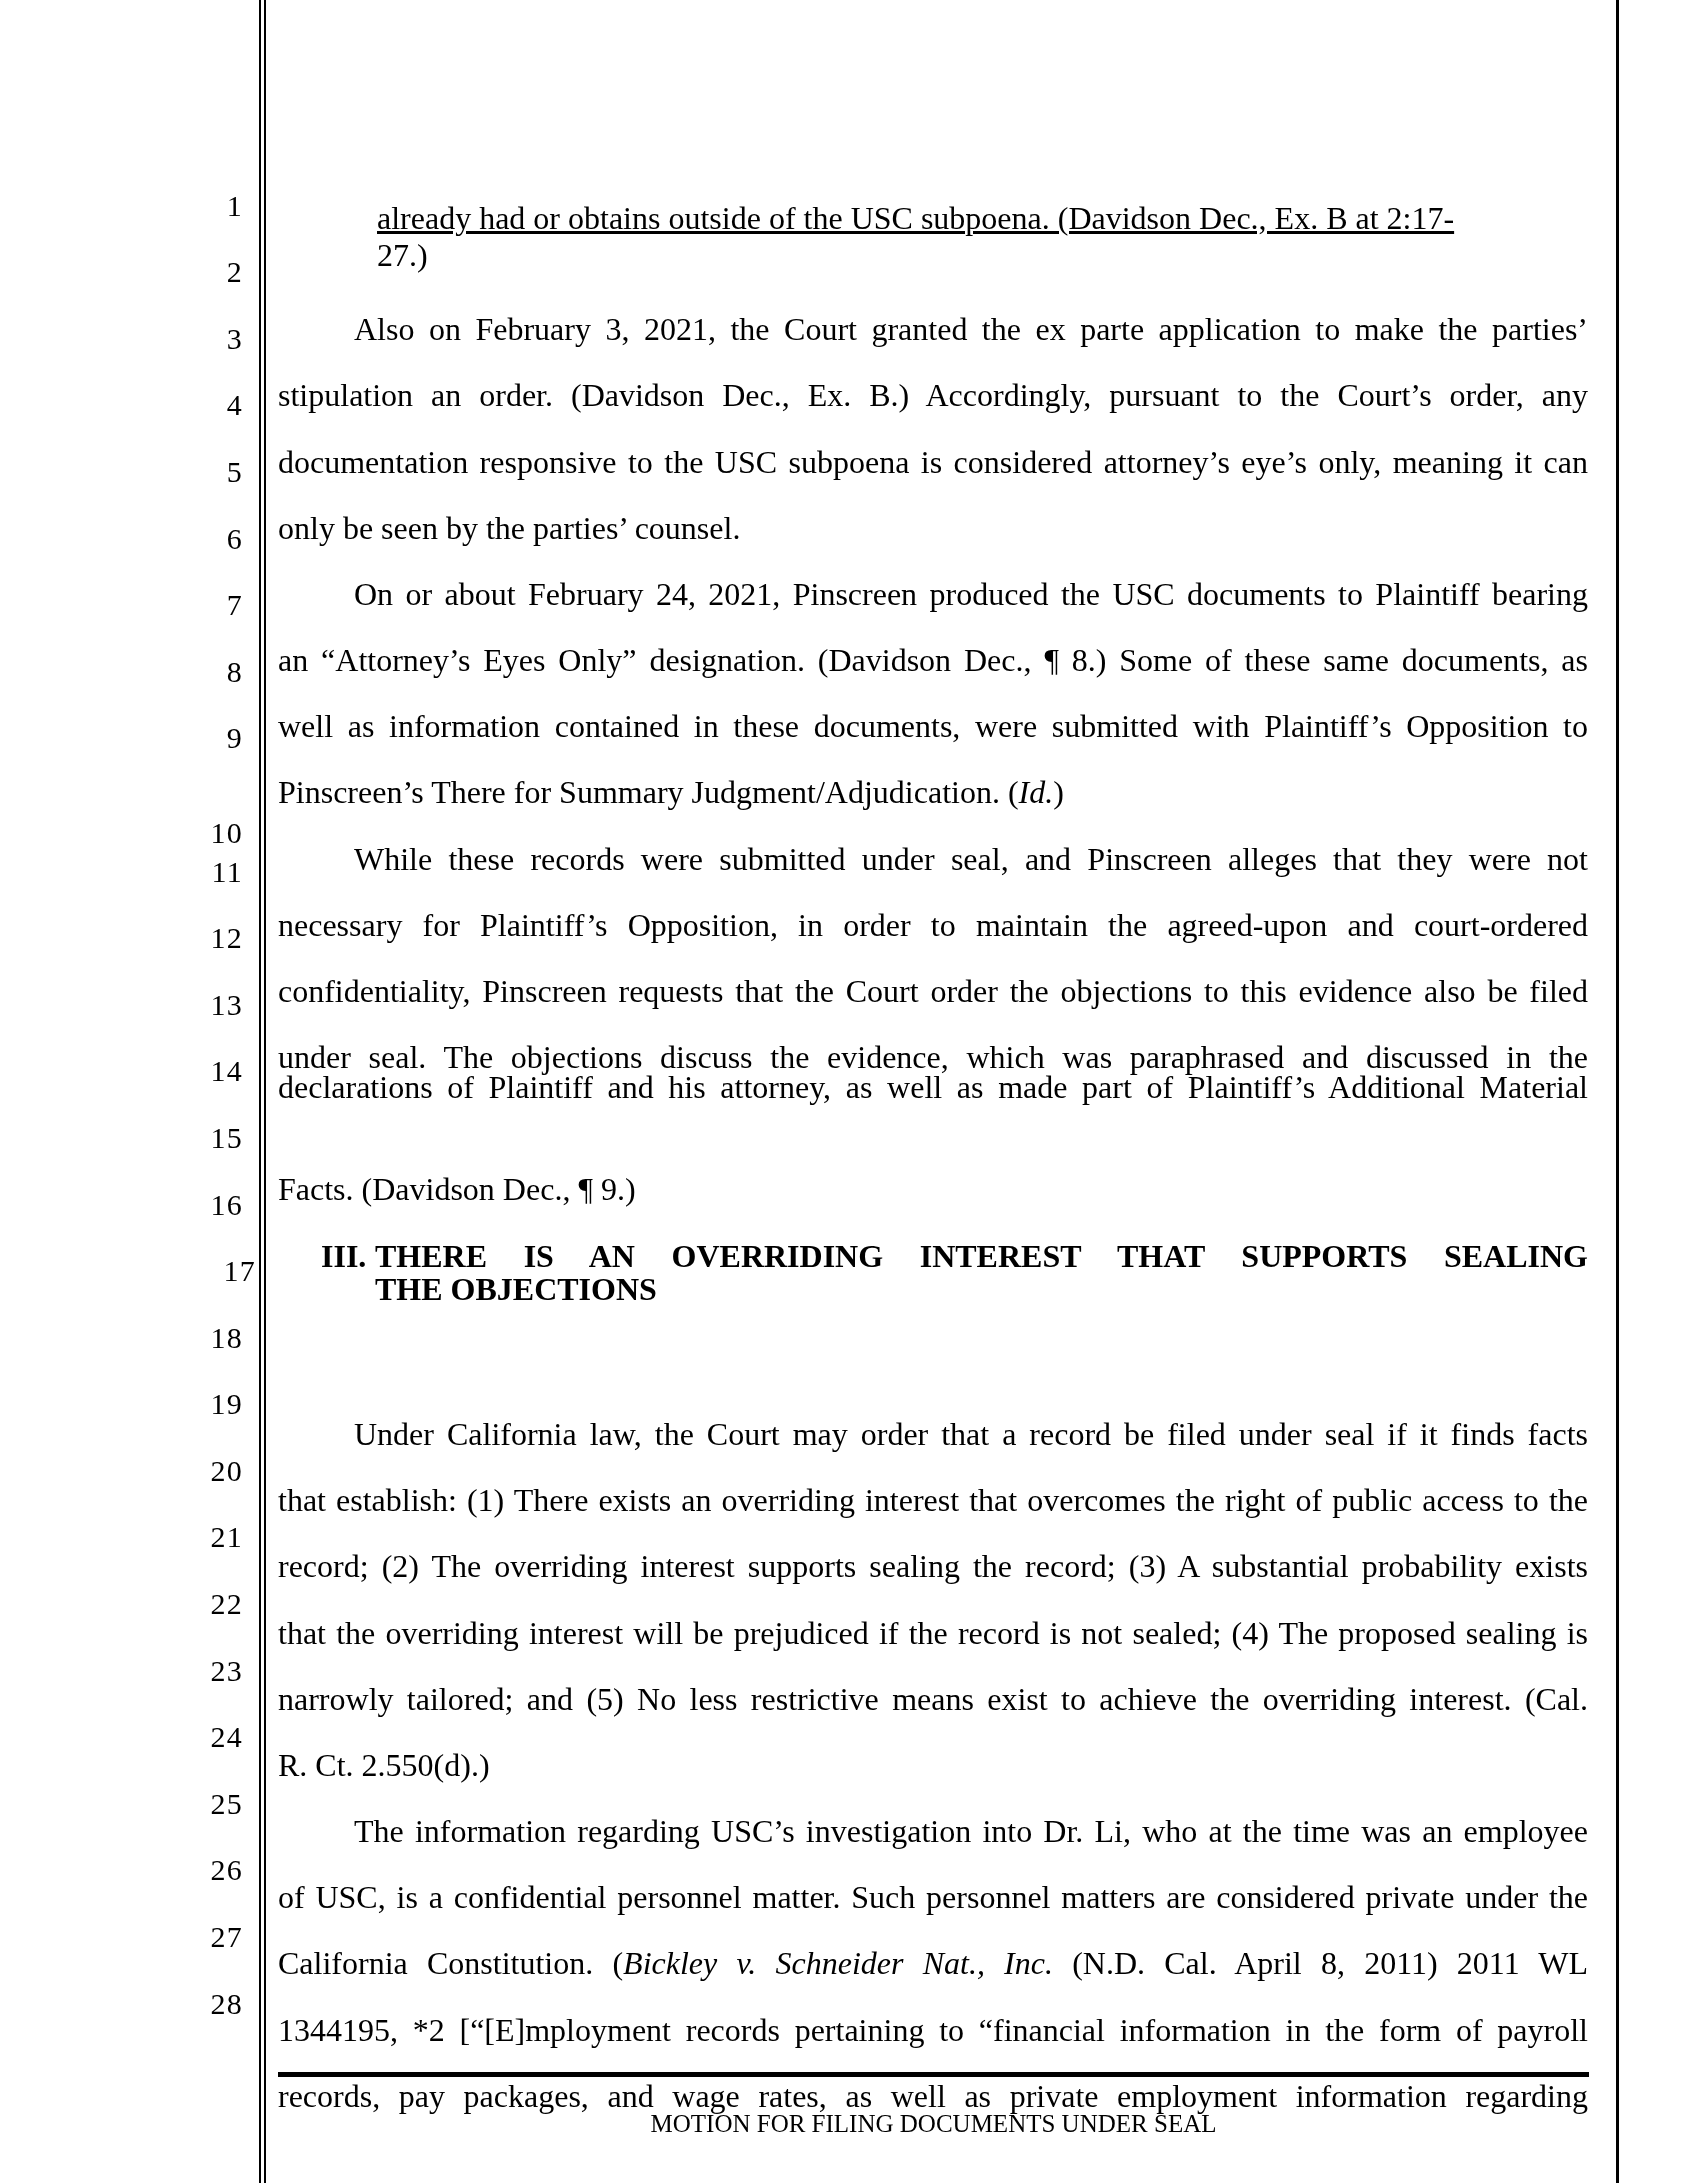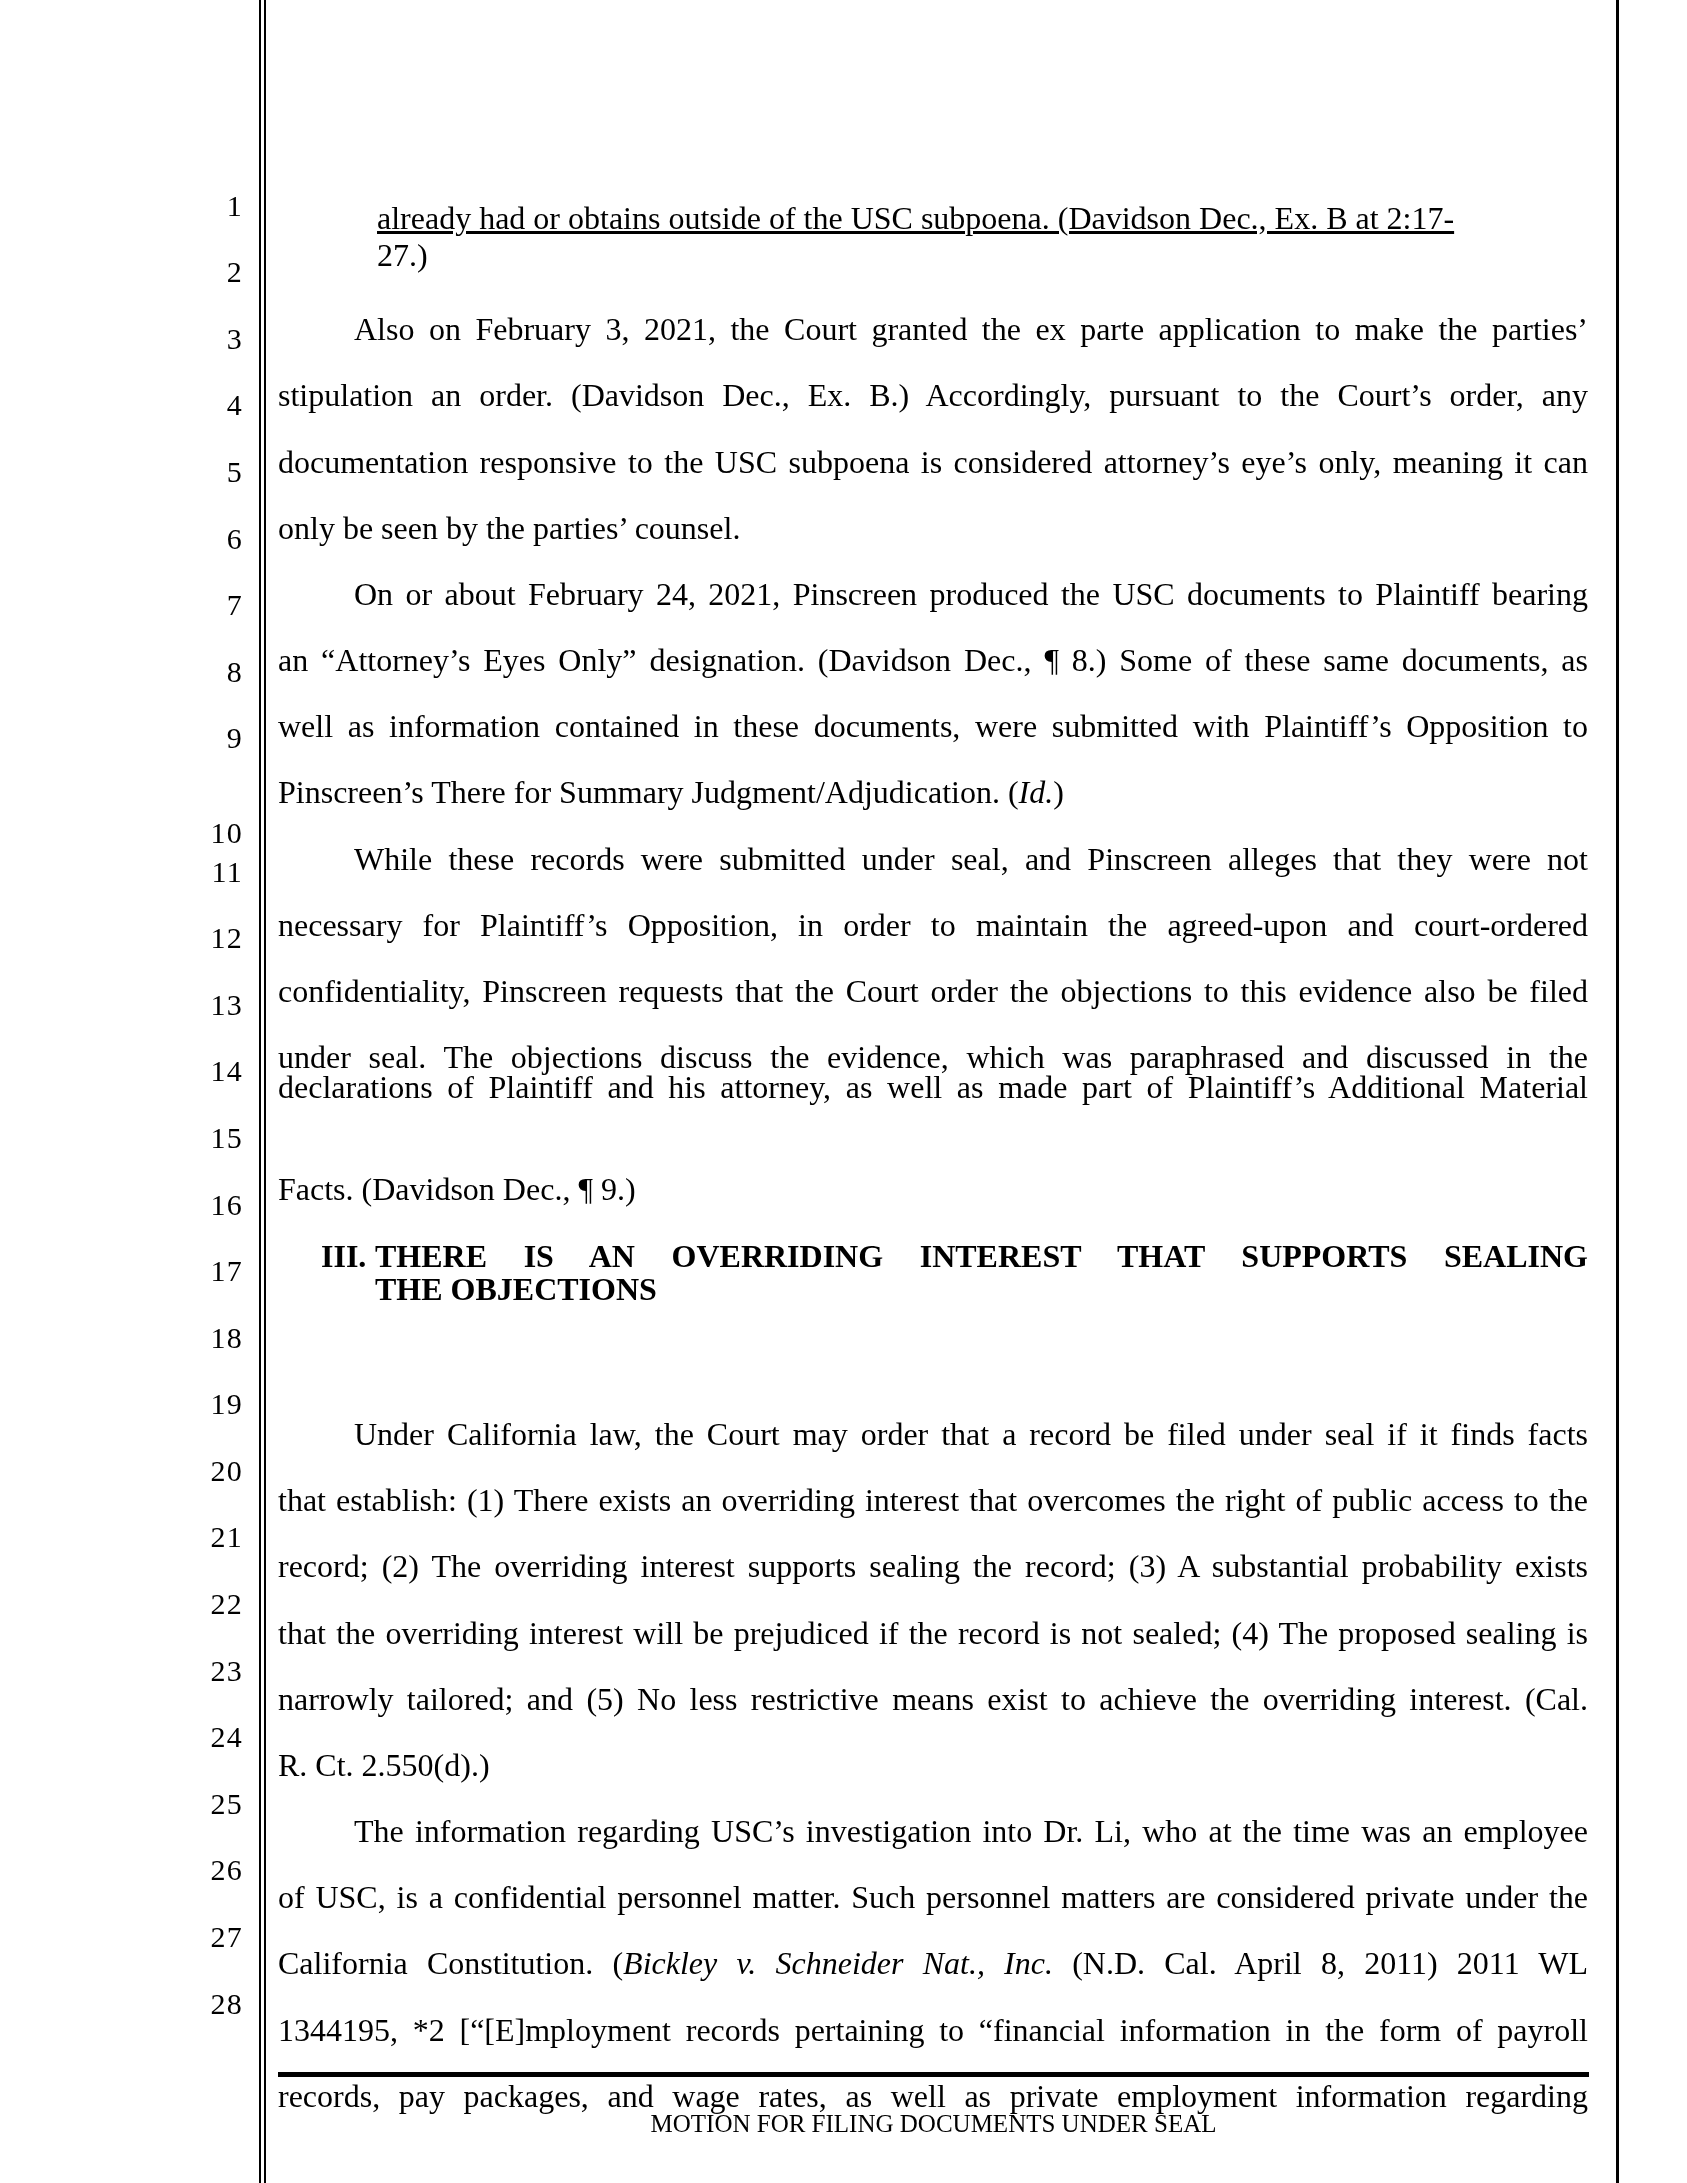--- a/index.html
+++ b/index.html
@@ -67,21 +67,21 @@
       <div class="lineno" style="top: 586px;">7</div>
       <div class="lineno" style="top: 653px;">8</div>
       <div class="lineno" style="top: 719px;">9</div>
       <div class="lineno" style="top: 766px; margin-top: 48px;">10</div>
       <div class="lineno" style="top: 853px;">11</div>
       <div class="lineno" style="top: 919px;">12</div>
       <div class="lineno" style="top: 986px;">13</div>
       <div class="lineno" style="top: 1052px;">14</div>
       <div class="lineno" style="top: 1119px;">15</div>
       <div class="lineno" style="top: 1186px;">16</div>
-      <div class="lineno" style="top: 1252px;">17</div>
+      <div class="lineno" style="top: 1252px; margin-left: 13px;">17</div>
       <div class="lineno" style="top: 1319px;">18</div>
       <div class="lineno" style="top: 1385px;">19</div>
       <div class="lineno" style="top: 1452px;">20</div>
       <div class="lineno" style="top: 1518px;">21</div>
       <div class="lineno" style="top: 1585px;">22</div>
       <div class="lineno" style="top: 1652px;">23</div>
       <div class="lineno" style="top: 1718px;">24</div>
       <div class="lineno" style="top: 1785px;">25</div>
       <div class="lineno" style="top: 1851px;">26</div>
       <div class="lineno" style="top: 1918px;">27</div>

